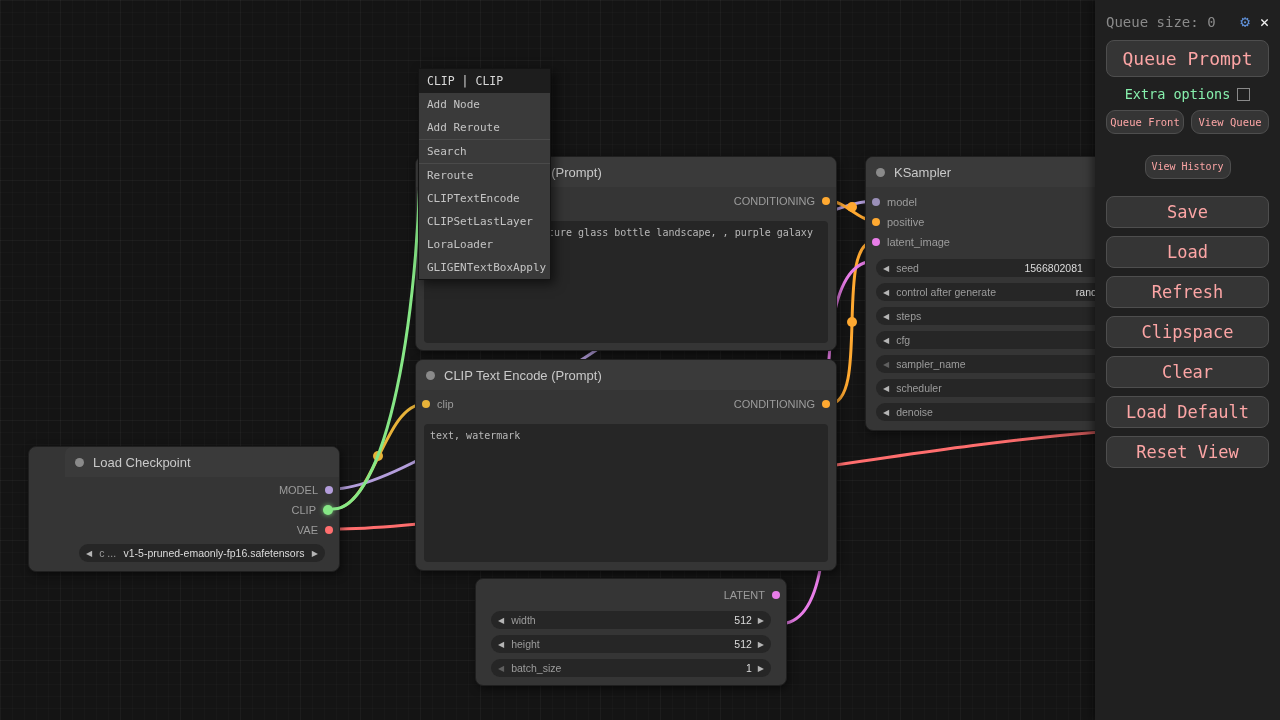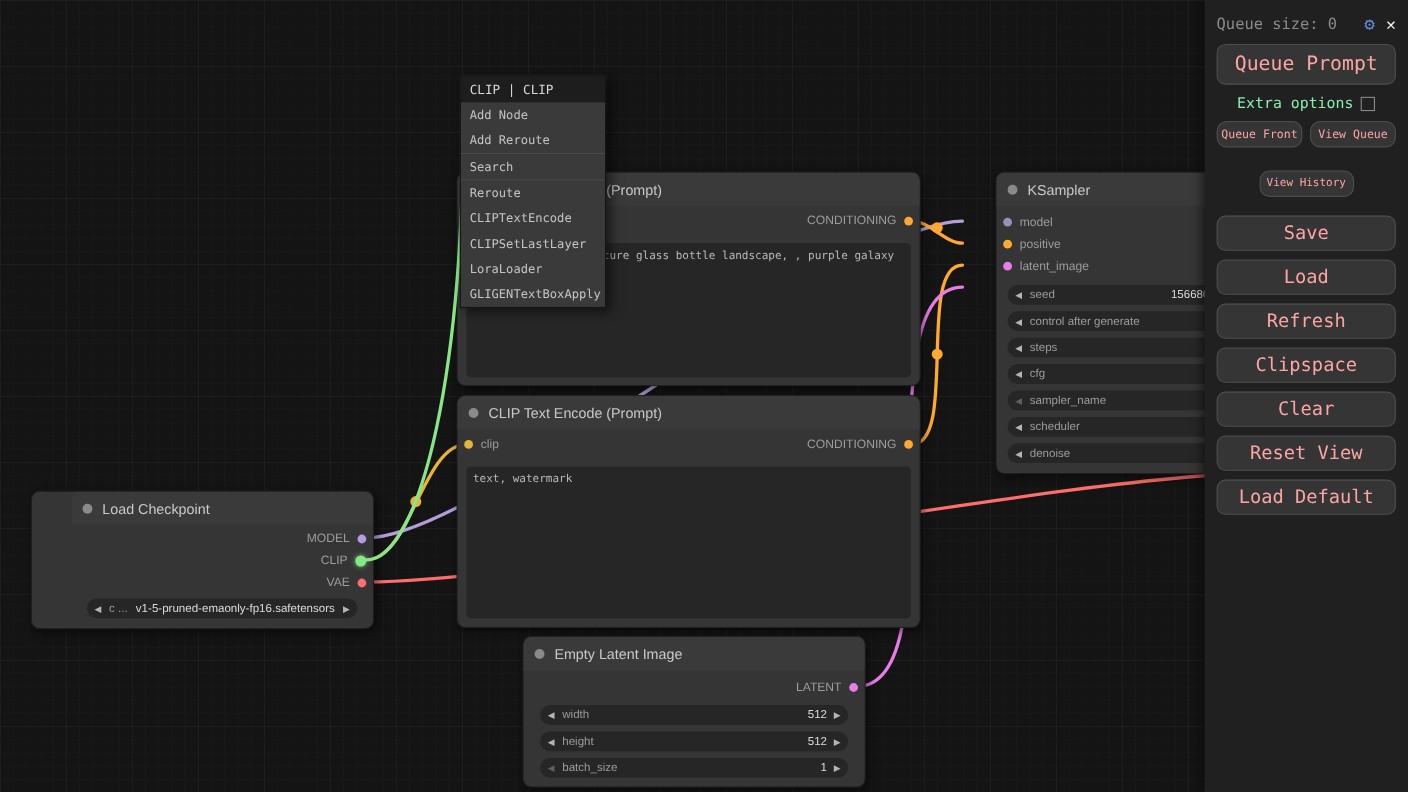--- a/index.html
+++ b/index.html
@@ -46,21 +46,21 @@
   #n-load{padding-bottom:9px;padding-left:36px;}
 
   #n-clip1{left:415px;top:156px;width:422px;}
   #n-clip2{left:415px;top:359px;width:422px;}
   #n-clip1 .row,#n-clip2 .row{margin-top:4px;}
   #n-clip1 .textarea{height:122px;}
   #n-clip2 .textarea{height:138px;}
   #n-clip1{padding-bottom:7px;}
   #n-clip2{padding-bottom:8px;}
 
-  #n-ksampler{left:905px;top:156px;width:290px;text-align:right;}
+  #n-ksampler{left:865px;top:156px;width:290px;text-align:right;}
   #n-ksampler .rows{margin-top:5px;}
   #n-ksampler .widget{margin:6px 10px 0;}
   #n-ksampler .widgets{margin-top:7px;}
   #n-ksampler{padding-bottom:9px;}
 
   #n-latent{left:475px;top:578px;width:312px;}
   #n-latent .row{margin-top:6px;}
   #n-latent .widget{margin:6px 15px 0;}
   #n-latent{padding-bottom:8px;}
 
@@ -244,24 +244,20 @@
       <div class="widget">
         <span class="arrow">◀</span>
         <span class="w-label">denoise</span>
         <span class="w-value"></span>
         <span class="arrow">▶</span>
       </div>
     </div>
   </div>
 
   <div class="node" id="n-latent">
-    <div class="node-title">
-      <span class="collapse-dot"></span>
-      <span>Empty Latent Image</span>
-    </div>
     <div class="row">
       <span class="out-slot">
         <span>LATENT</span>
         <span class="dot" style="background: rgb(232, 125, 232);"></span>
       </span>
     </div>
     <div class="widget">
       <span class="arrow">◀</span>
       <span class="w-label">width</span>
       <span class="w-value">512</span>
@@ -313,17 +309,17 @@
     <div class="sb-small-row">
       <button class="btn btn-small">Queue Front</button>
       <button class="btn btn-small">View Queue</button>
     </div>
     <button class="btn btn-history">View History</button>
     <button class="btn btn-big first">Save</button>
     <button class="btn btn-big">Load</button>
     <button class="btn btn-big">Refresh</button>
     <button class="btn btn-big">Clipspace</button>
     <button class="btn btn-big">Clear</button>
+    <button class="btn btn-big">Load Default</button>
     <button class="btn btn-big">Reset View</button>
-    <button class="btn btn-big">Load Default</button>
   </aside>
 
 </div>
 
 </body></html>

